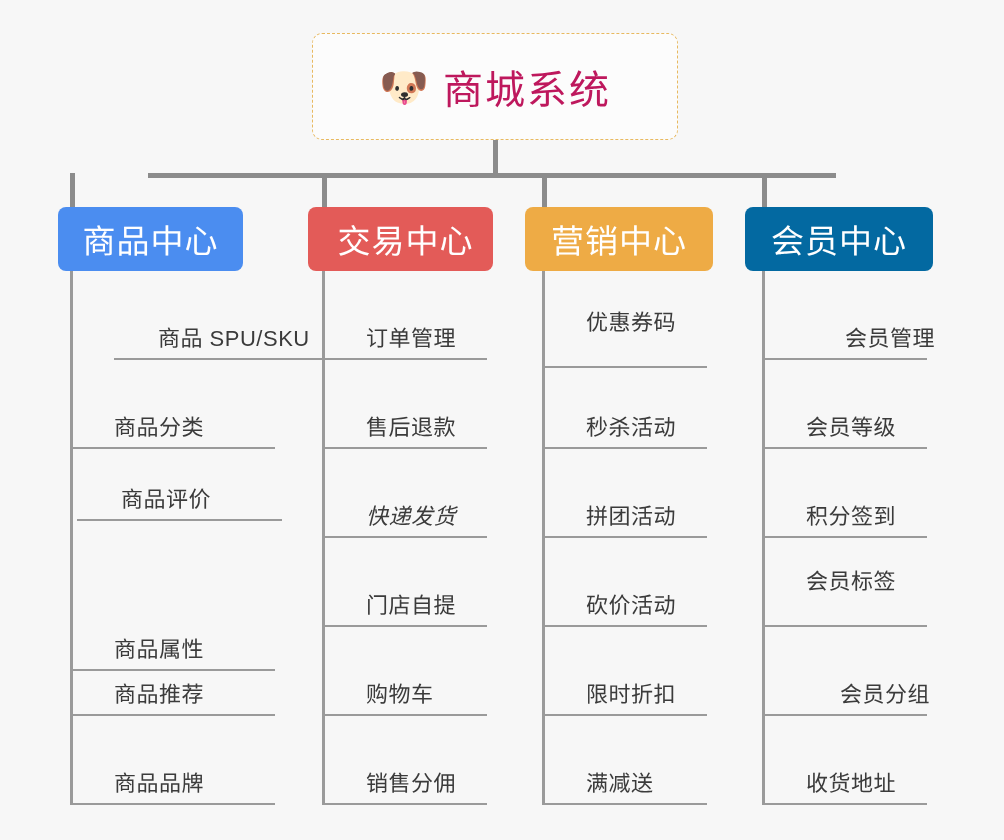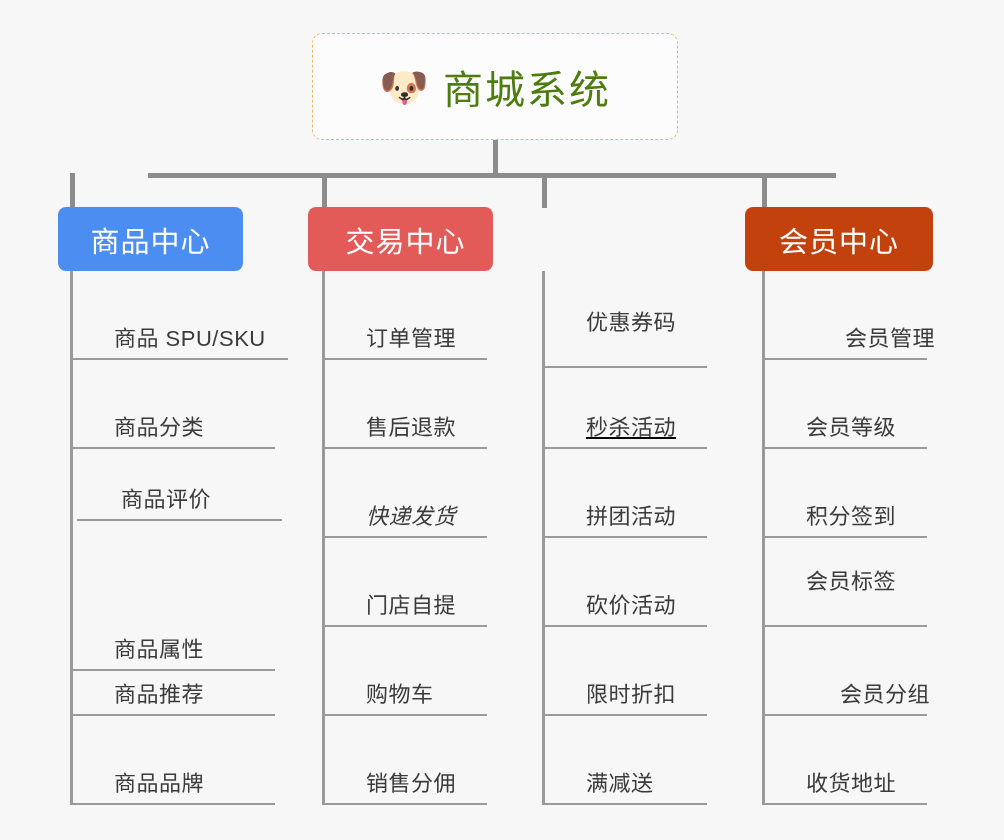--- a/index.html
+++ b/index.html
@@ -37,21 +37,21 @@
     gap: 14px;
   }
   .root-icon {
     font-size: 40px;
     line-height: 1;
     color: #f0c040;
     display: block;
   }
   .root-title {
     font-size: 40px;
-    color: #4d7c0f;
+    color: #be185d;
     letter-spacing: 2px;
     white-space: nowrap;
   }
 
   
   .conn {
     position: absolute;
     background: #8c8c8c;
   }
   .conn-v-root {
@@ -77,21 +77,21 @@
     position: absolute;
     top: 207px;
     height: 64px;
     box-sizing: border-box;
     border-radius: 8px;
     display: flex;
     align-items: center;
     justify-content: center;
   }
   .cat-label {
-    font-size: 29px;
+    font-size: 33px;
     color: #ffffff;
     letter-spacing: 1px;
     white-space: nowrap;
   }
 
   
   .branch {
     position: absolute;
     top: 271px;
   }
@@ -135,28 +135,31 @@
 
   <div class="conn conn-v-drop" style="left: 70px;"></div>
     <div class="cat-box" style="left: 58px; width: 185px; background: rgb(75, 141, 240);">
       <span class="cat-label">商品中心</span>
     </div>
     <div class="conn conn-v-drop" style="left: 322px;"></div>
     <div class="cat-box" style="left: 308px; width: 185px; background: rgb(227, 91, 88); padding-left: 10px;">
       <span class="cat-label">交易中心</span>
     </div>
     <div class="conn conn-v-drop" style="left: 542px;"></div>
+    <div class="cat-box" style="left: 525px; width: 188px; background: rgb(238, 171, 69);">
+      <span class="cat-label">营销中心</span>
+    </div>
     <div class="conn conn-v-drop" style="left: 762px;"></div>
-    <div class="cat-box" style="left: 745px; width: 188px; background: #c2410c;">
+    <div class="cat-box" style="left: 745px; width: 188px; background: #0369a1;">
       <span class="cat-label">会员中心</span>
     </div>
     <div id="branch-layer">
       <div class="branch" style="left: 70px; height: 534px;">
         <div class="trunk" style="height: 534px;"></div>
-        <div class="leaf" style="top: 0px; width: 218px;">
+        <div class="leaf" style="top: 0px; width: 218px; margin-left: 44px;">
           <span class="leaf-label">商品 SPU/SKU</span>
         </div>
         <div class="leaf" style="top: 89px; width: 205px;">
           <span class="leaf-label">商品分类</span>
         </div>
         <div class="leaf" style="top: 161px; width: 205px; margin-left: 7px;">
           <span class="leaf-label">商品评价</span>
         </div>
         <div class="leaf" style="top: 267px; width: 205px; margin-top: 44px;">
           <span class="leaf-label">商品属性</span>
@@ -187,21 +190,21 @@
         </div>
         <div class="leaf" style="top: 445px; width: 165px;">
           <span class="leaf-label">销售分佣</span>
         </div>
       </div>
       <div class="branch" style="left: 542px; height: 534px;">
         <div class="trunk" style="height: 534px;"></div>
         <div class="leaf" style="top: 8px; width: 165px; align-items: center;">
           <span class="leaf-label">优惠券码</span>
         </div>
-        <div class="leaf" style="top: 89px; width: 165px; text-decoration: underline;">
+        <div class="leaf" style="top: 89px; width: 165px;">
           <span class="leaf-label">秒杀活动</span>
         </div>
         <div class="leaf" style="top: 178px; width: 165px;">
           <span class="leaf-label">拼团活动</span>
         </div>
         <div class="leaf" style="top: 267px; width: 165px;">
           <span class="leaf-label">砍价活动</span>
         </div>
         <div class="leaf" style="top: 356px; width: 165px;">
           <span class="leaf-label">限时折扣</span>

